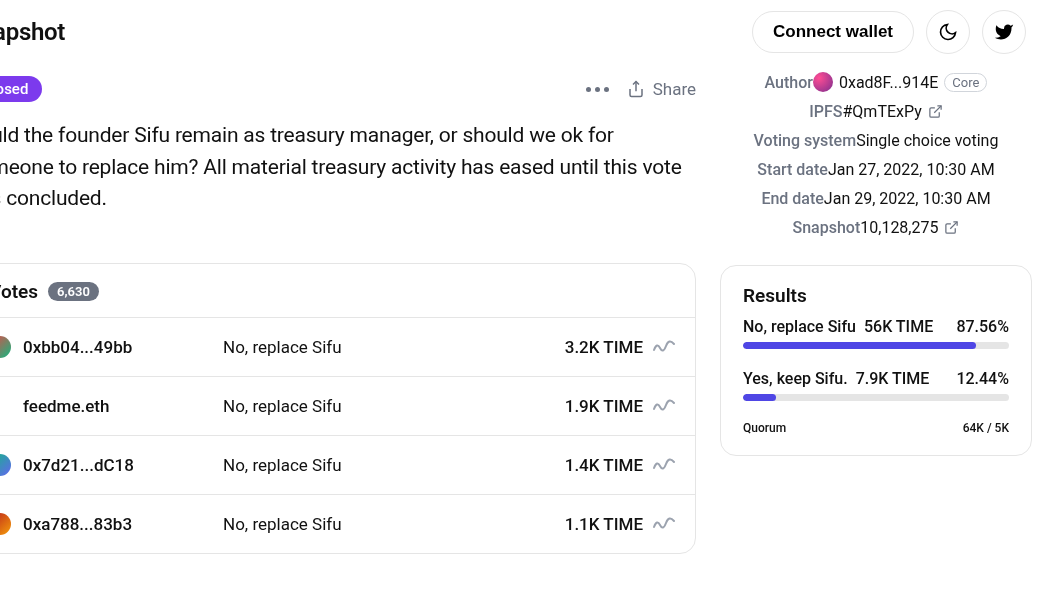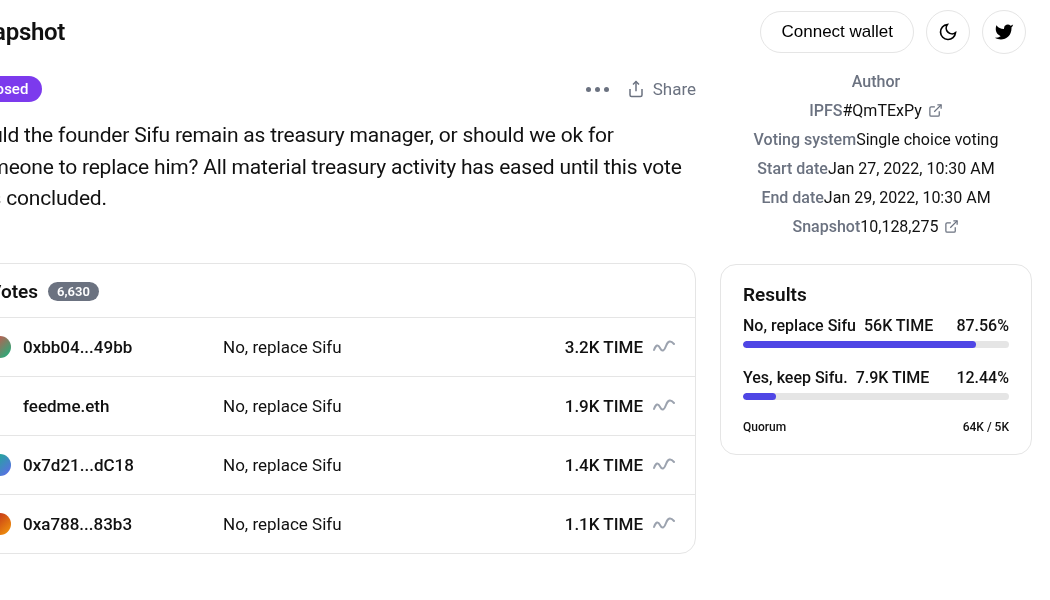--- a/index.html
+++ b/index.html
@@ -1,20 +1,20 @@
 <!DOCTYPE html>
 <html><head>
 <meta charset="utf-8">
 <style>
 * { box-sizing: border-box; margin: 0; padding: 0; }
 body { font-family: -apple-system, BlinkMacSystemFont, "Segoe UI", Roboto, Helvetica, Arial, sans-serif; background: #fff; color: #111; overflow: hidden; width: 1050px; height: 600px; }
 .header { display: flex; align-items: center; justify-content: space-between; padding: 10px 24px 18px 0; }
 .header-left { font-size: 24px; font-weight: 600; margin-left: -20px; letter-spacing: -0.3px; }
 .header-right { display: flex; align-items: center; gap: 12px; }
-.connect-btn { border: 1px solid #e5e5e5; border-radius: 24px; padding: 10px 20px; font-size: 17px; font-weight: 400; background: #fff; cursor: pointer; }
+.connect-btn { border: 1px solid #e5e5e5; border-radius: 24px; padding: 10px 20px; font-size: 17px; font-weight: 700; background: #fff; cursor: pointer; }
 .icon-btn { width: 44px; height: 44px; border: 1px solid #e5e5e5; border-radius: 50%; display: flex; align-items: center; justify-content: center; background: #fff; cursor: pointer; }
 .icon-btn svg { width: 20px; height: 20px; }
 .layout { display: flex; gap: 24px; padding: 0 0 0 0; }
 .main { flex: 1; min-width: 0; margin-left: -32px; }
 .sidebar { width: 330px; padding-right: 18px; }
 .proposal-top { display: flex; align-items: center; justify-content: space-between; padding: 4px 0 18px; }
 .badge-closed { background: #7c3aed; color: #fff; border-radius: 16px; padding: 4px 14px; font-size: 15px; font-weight: 500; }
 .top-actions { display: flex; align-items: center; gap: 18px; justify-content: center; }
 .dots { display: flex; gap: 4px; cursor: pointer; }
 .dots span { width: 5px; height: 5px; background: #6b7280; border-radius: 50%; }
@@ -145,20 +145,25 @@
     </div>
           </div>
         </div>
     </div>
   </div>
 
   <div class="sidebar">
     <div class="meta-list">
       <div class="meta-row">
         <span class="meta-label">Author</span>
+        <span class="meta-value">
+          <span class="author-avatar"></span>
+          <span>0xad8F...914E</span>
+          <span class="core-pill">Core</span>
+        </span>
       </div>
       <div class="meta-row">
         <span class="meta-label">IPFS</span>
         <span class="meta-value">
           <span>#QmTExPy</span>
           <svg class="ext-icon" viewBox="0 0 24 24" fill="none" stroke="currentColor" stroke-width="2">
               <path d="M18 13v6a2 2 0 0 1-2 2H5a2 2 0 0 1-2-2V8a2 2 0 0 1 2-2h6"></path>
               <polyline points="15 3 21 3 21 9"></polyline>
               <line x1="10" y1="14" x2="21" y2="3"></line>
             </svg>

